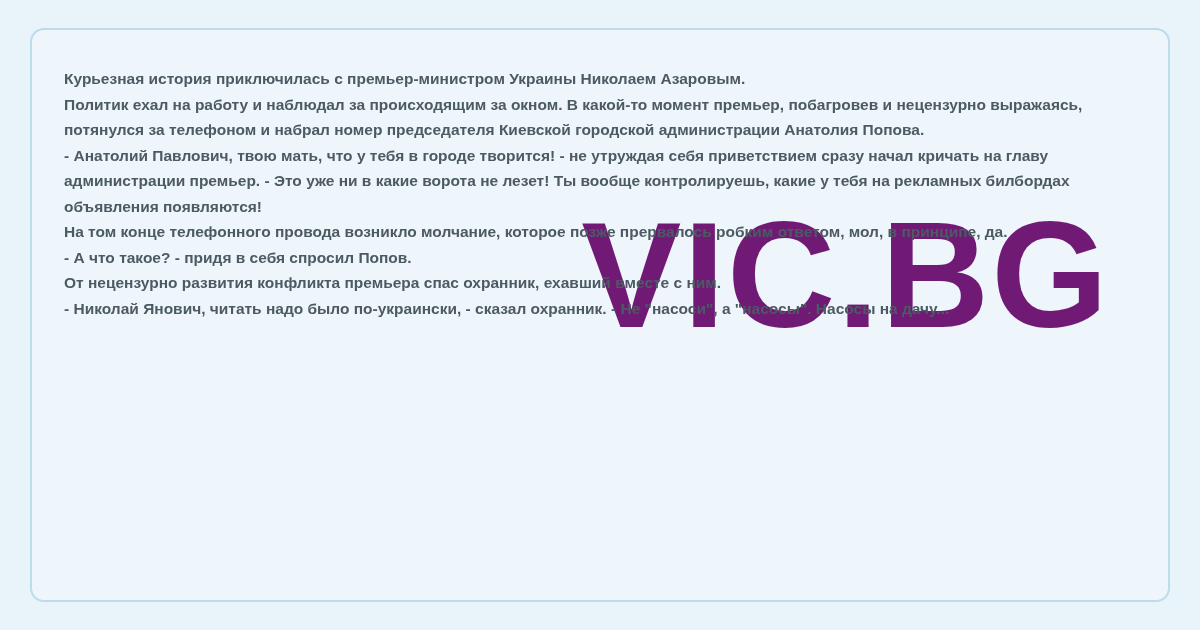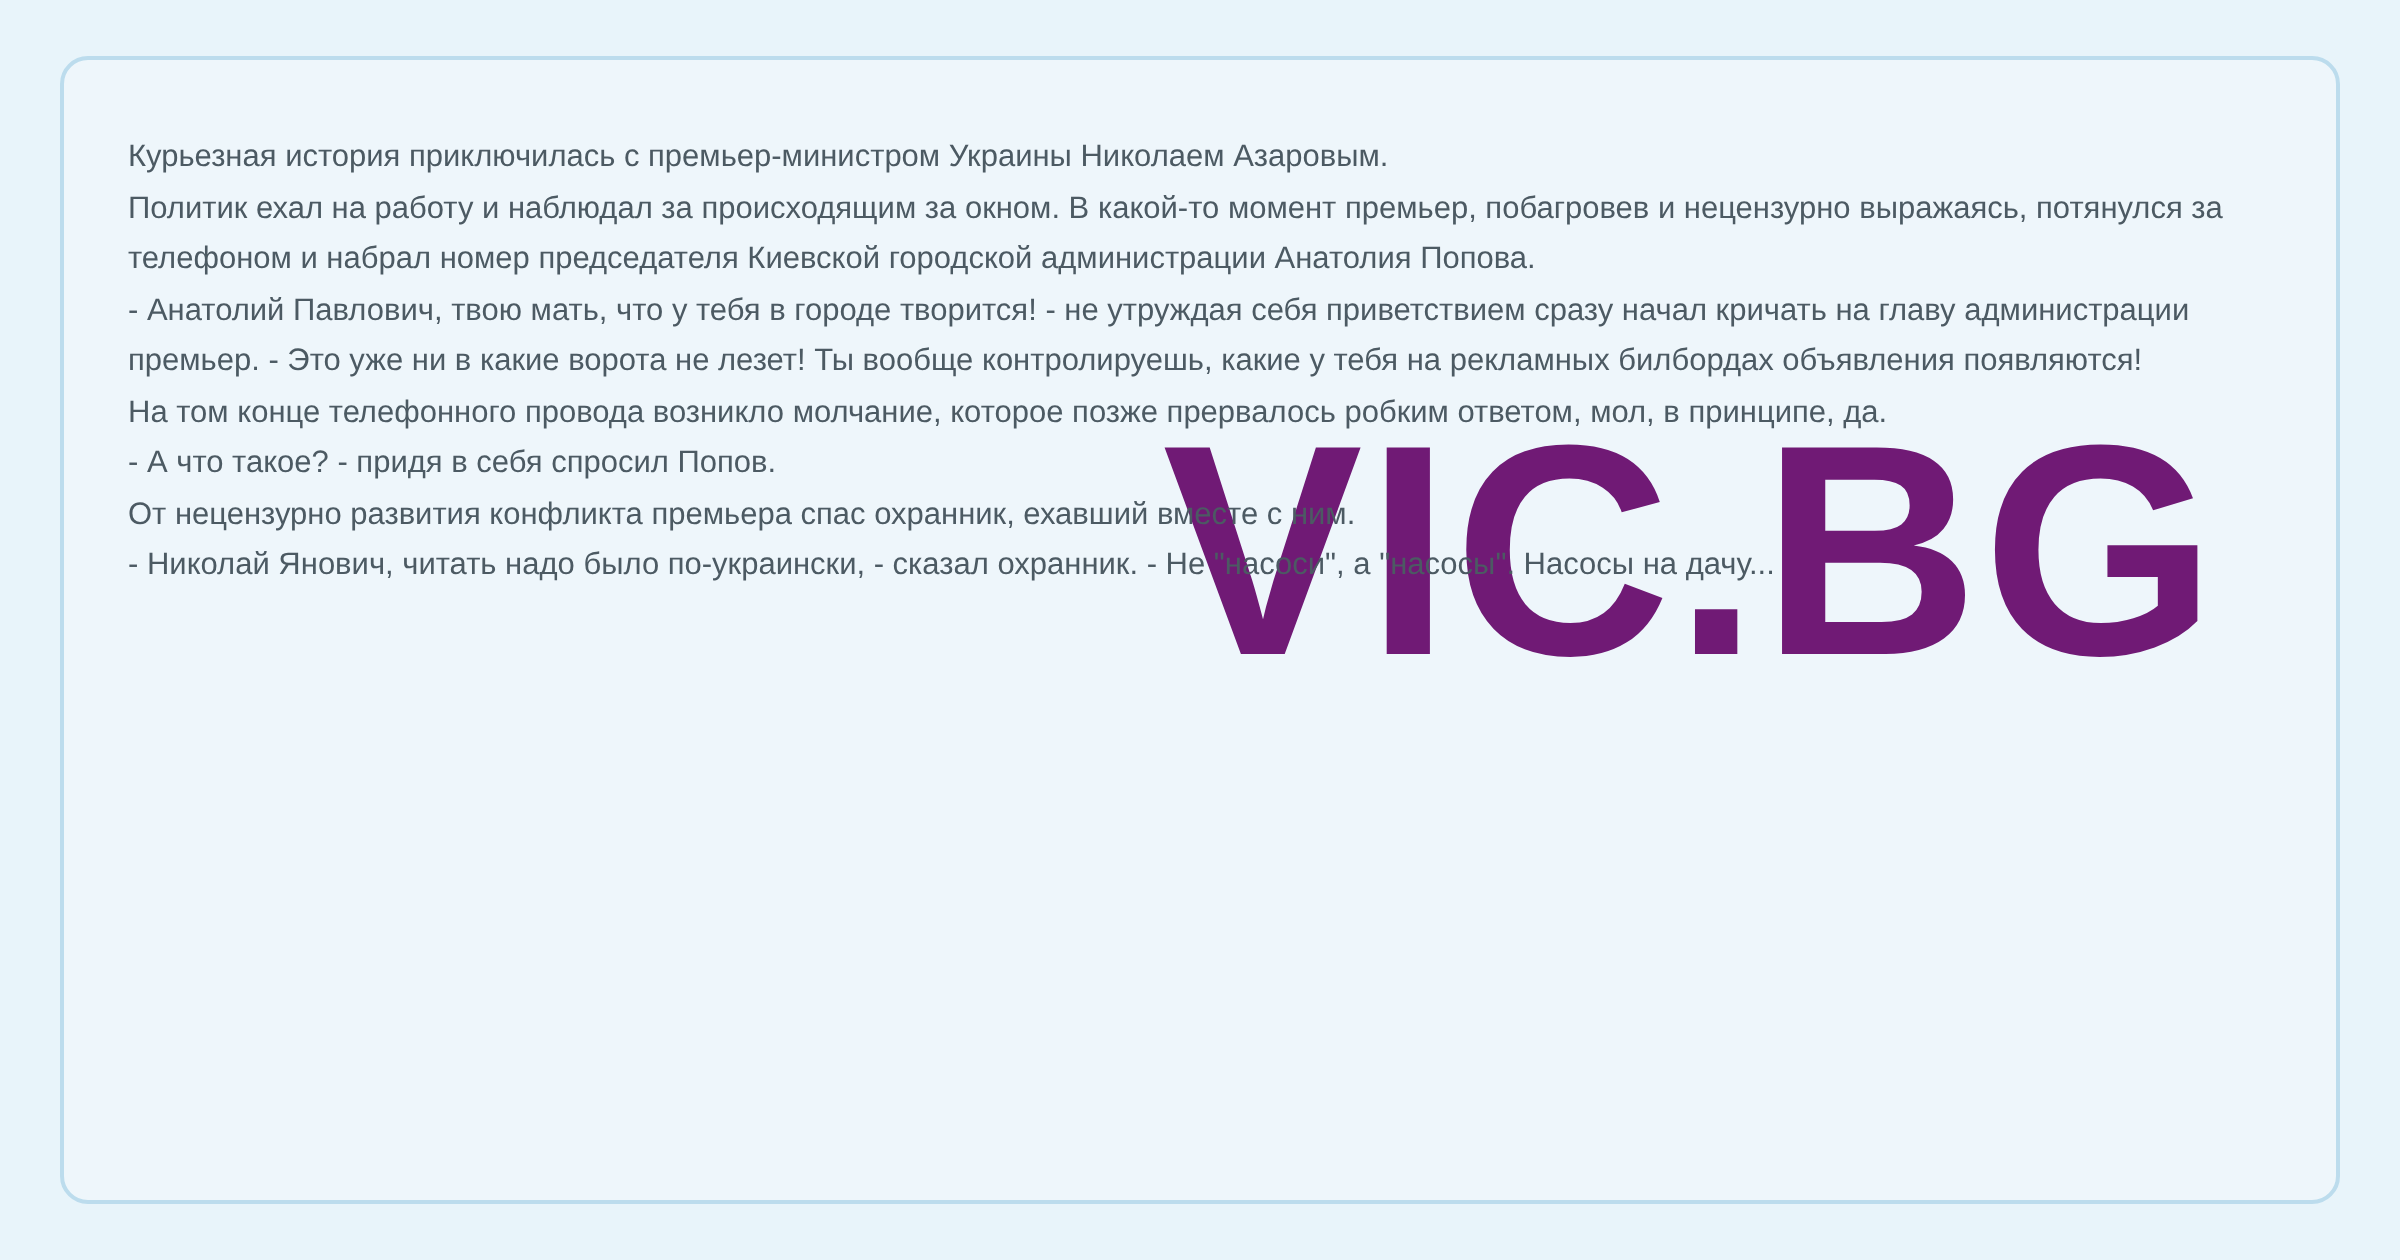--- a/index.html
+++ b/index.html
@@ -42,20 +42,21 @@
     color: #701a75;
     letter-spacing: 2px;
     user-select: none;
     white-space: nowrap;
     z-index: 1;
   }
   .content {
     position: relative;
     z-index: 2;
     padding: 36px 40px 20px 32px;
+    font-weight: bold;
   }
   .story-line {
     color: #4c5a63;
     font-size: 15.5px;
     line-height: 25.5px;
     white-space: pre-wrap;
   }
 </style>
 </head>
 <body>

